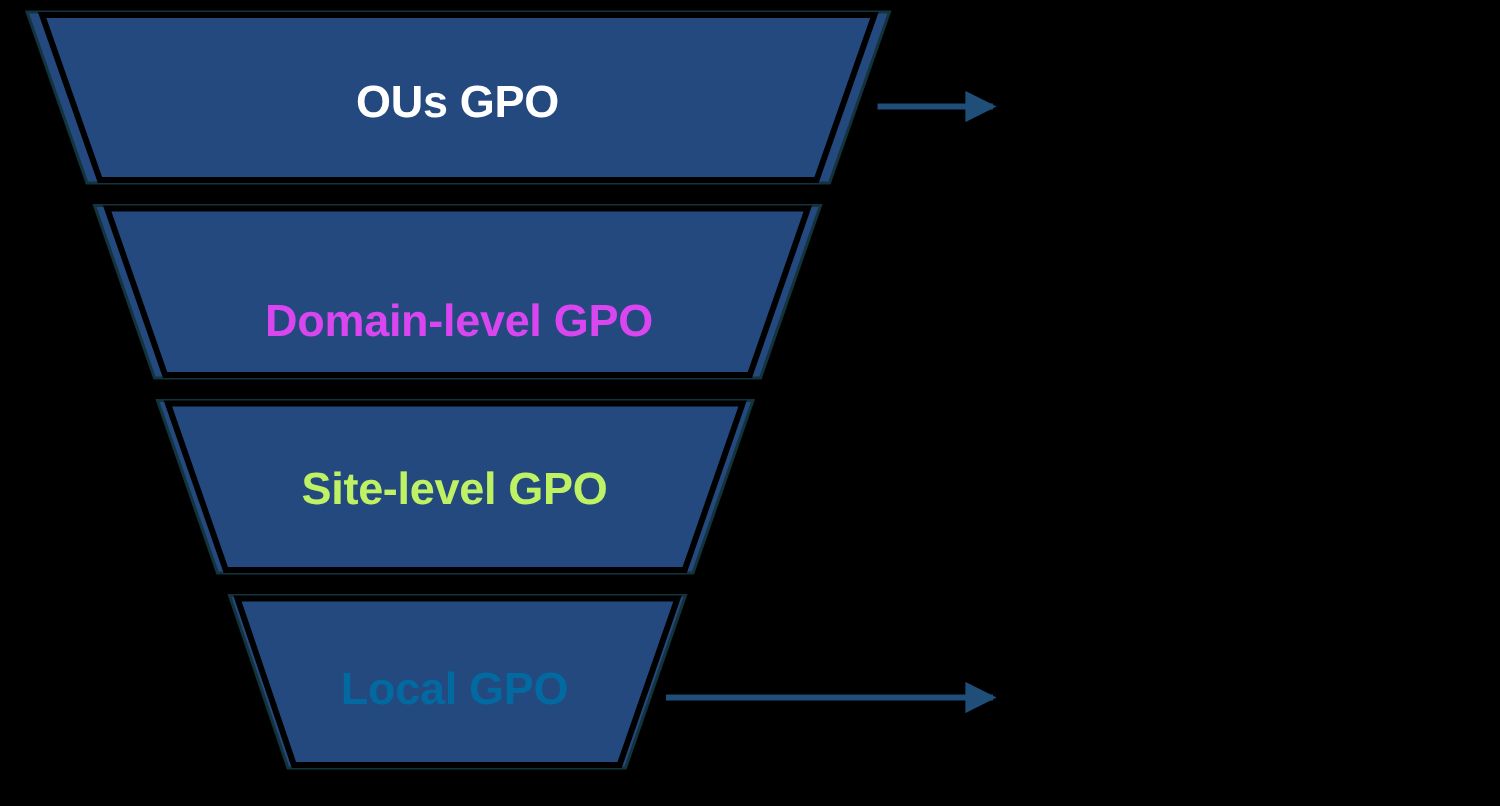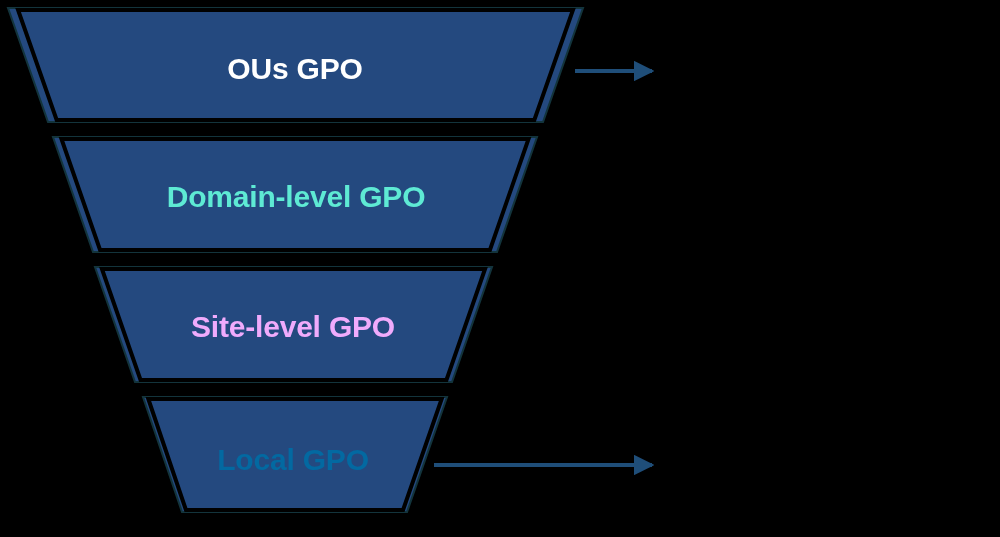--- a/index.html
+++ b/index.html
@@ -10,20 +10,21 @@
   }
   body {
     font-family: "Liberation Sans", sans-serif;
   }
   #canvas {
     position: relative;
     width: 899px;
     height: 537px;
     background: #000000;
     overflow: hidden;
+    margin-left: 10px;
   }
   #funnel-svg {
     position: absolute;
     left: 0;
     top: 0;
     width: 1000px;
     height: 537px;
     display: block;
   }
   .funnel-label {
@@ -64,18 +65,18 @@
         <polygon points="148.31125,399.0125 441.67125,399.0125 403.07124999999996,509.9875 185.94625000000002,509.9875" fill="#24497F" stroke="#000000" stroke-width="4"></polygon>
       </g>
     <g id="arrow-shapes">
         <line x1="575" y1="71" x2="652" y2="71" stroke="#1F4E79" stroke-width="4" marker-end="url(#arrowhead)"></line>
         <line x1="434" y1="465" x2="652" y2="465" stroke="#1F4E79" stroke-width="4" marker-end="url(#arrowhead)"></line>
       </g>
   </svg>
 
   <div id="stage-labels">
       <div class="funnel-label" style="left: 295px; top: 69px; color: rgb(255, 255, 255);">OUs GPO</div>
-      <div class="funnel-label" style="left: 296px; top: 197px; color: #5eead4;">Domain-level GPO</div>
-      <div class="funnel-label" style="left: 293px; top: 327px; color: #f0abfc;">Site-level GPO</div>
+      <div class="funnel-label" style="left: 296px; top: 215px; color: #d946ef;">Domain-level GPO</div>
+      <div class="funnel-label" style="left: 293px; top: 327px; color: #bef264;">Site-level GPO</div>
       <div class="funnel-label" style="left: 293px; top: 460px; color: #0369a1;">Local GPO</div>
     </div>
 
 </div>
 
 </body></html>

